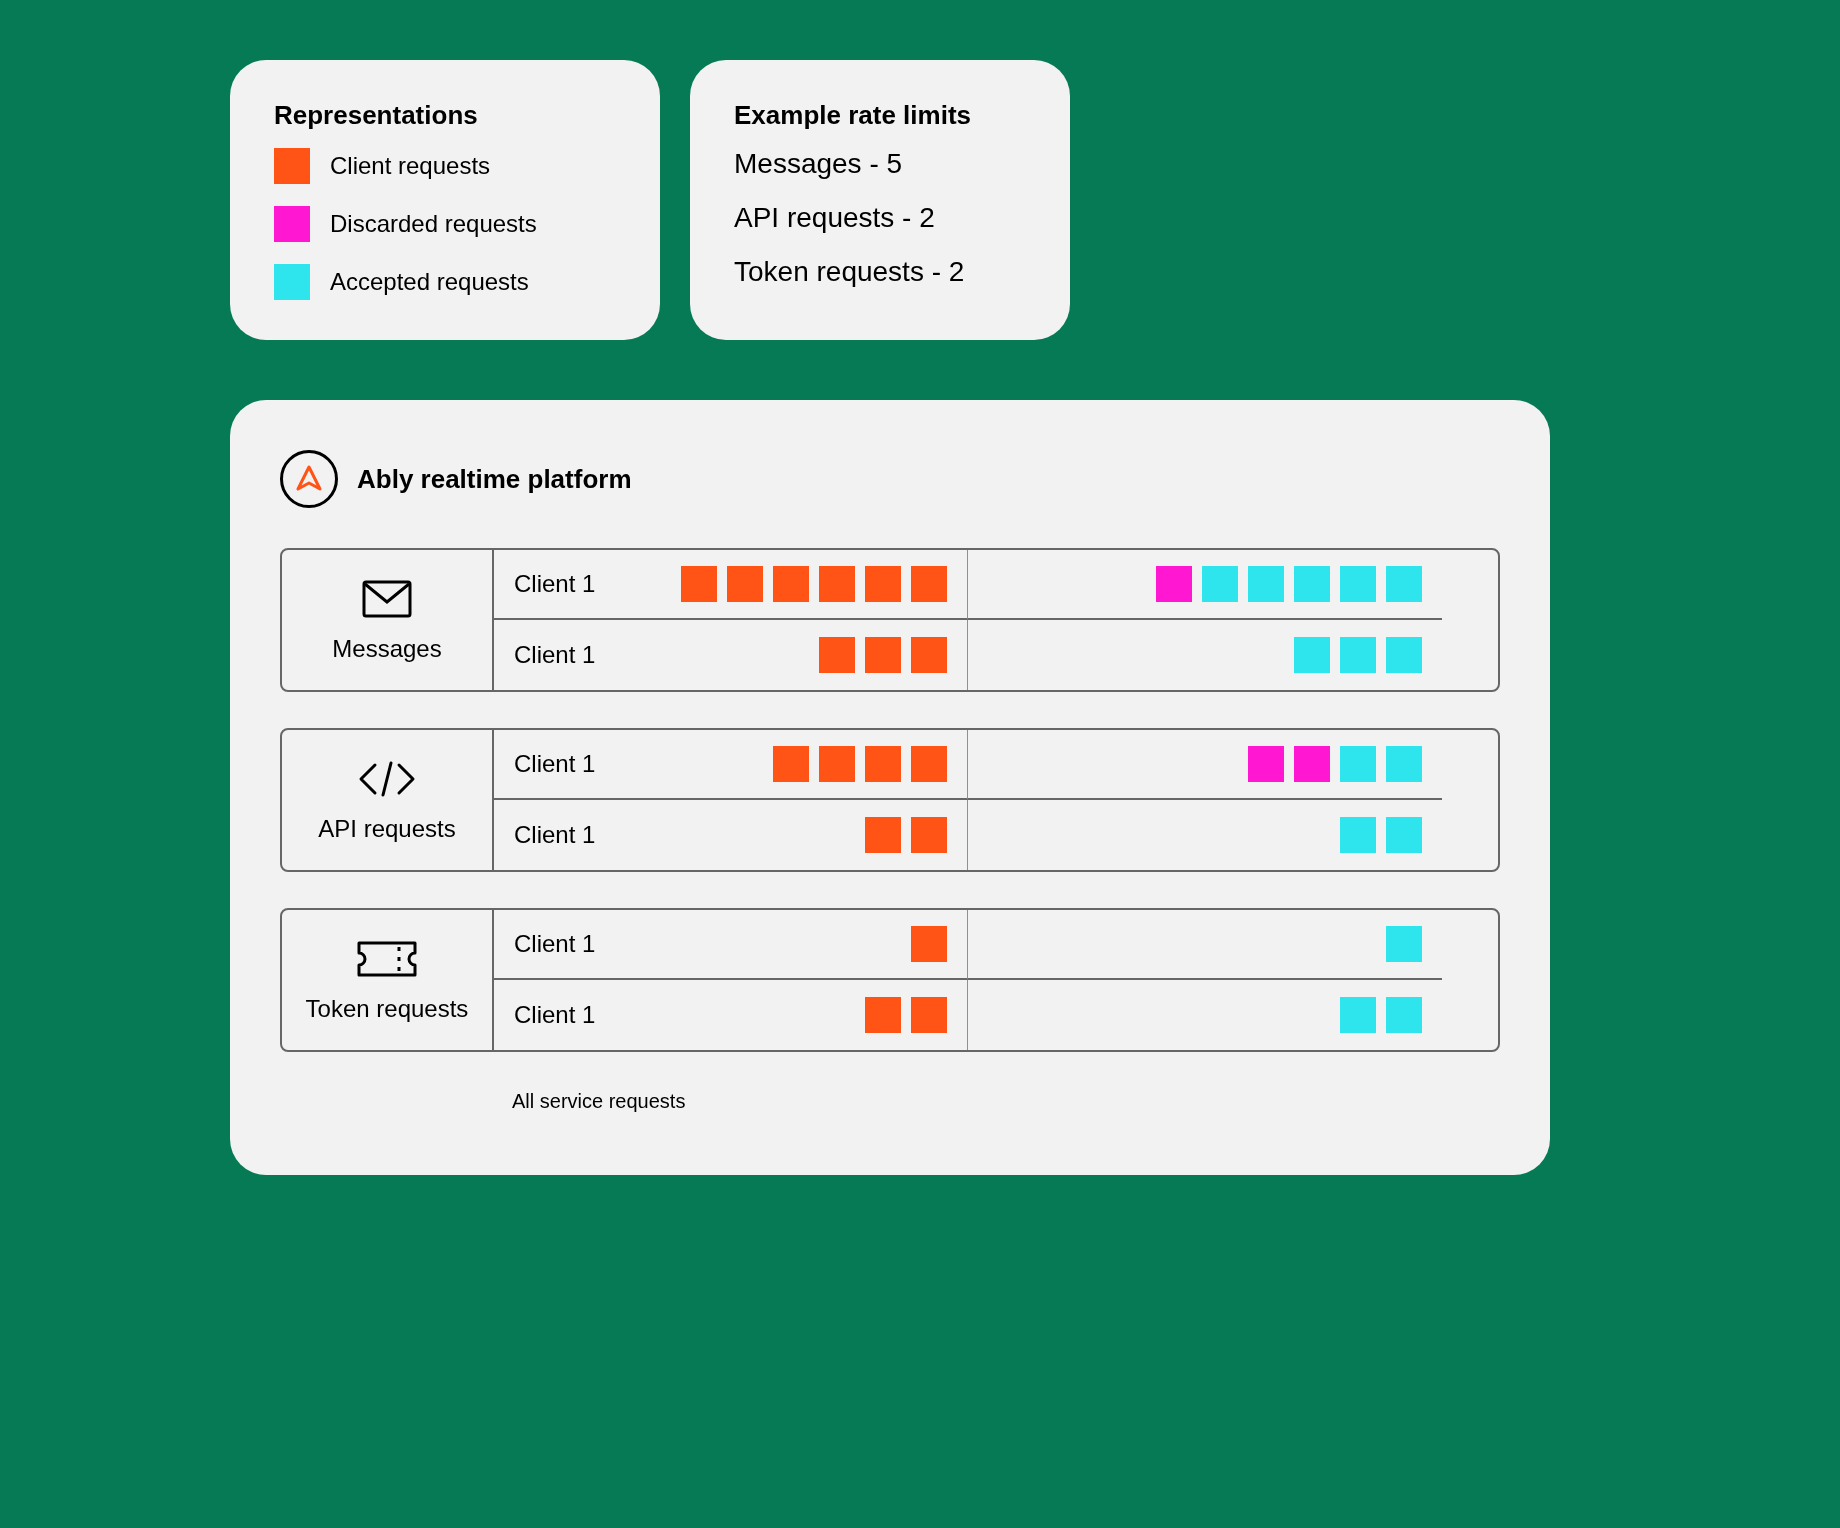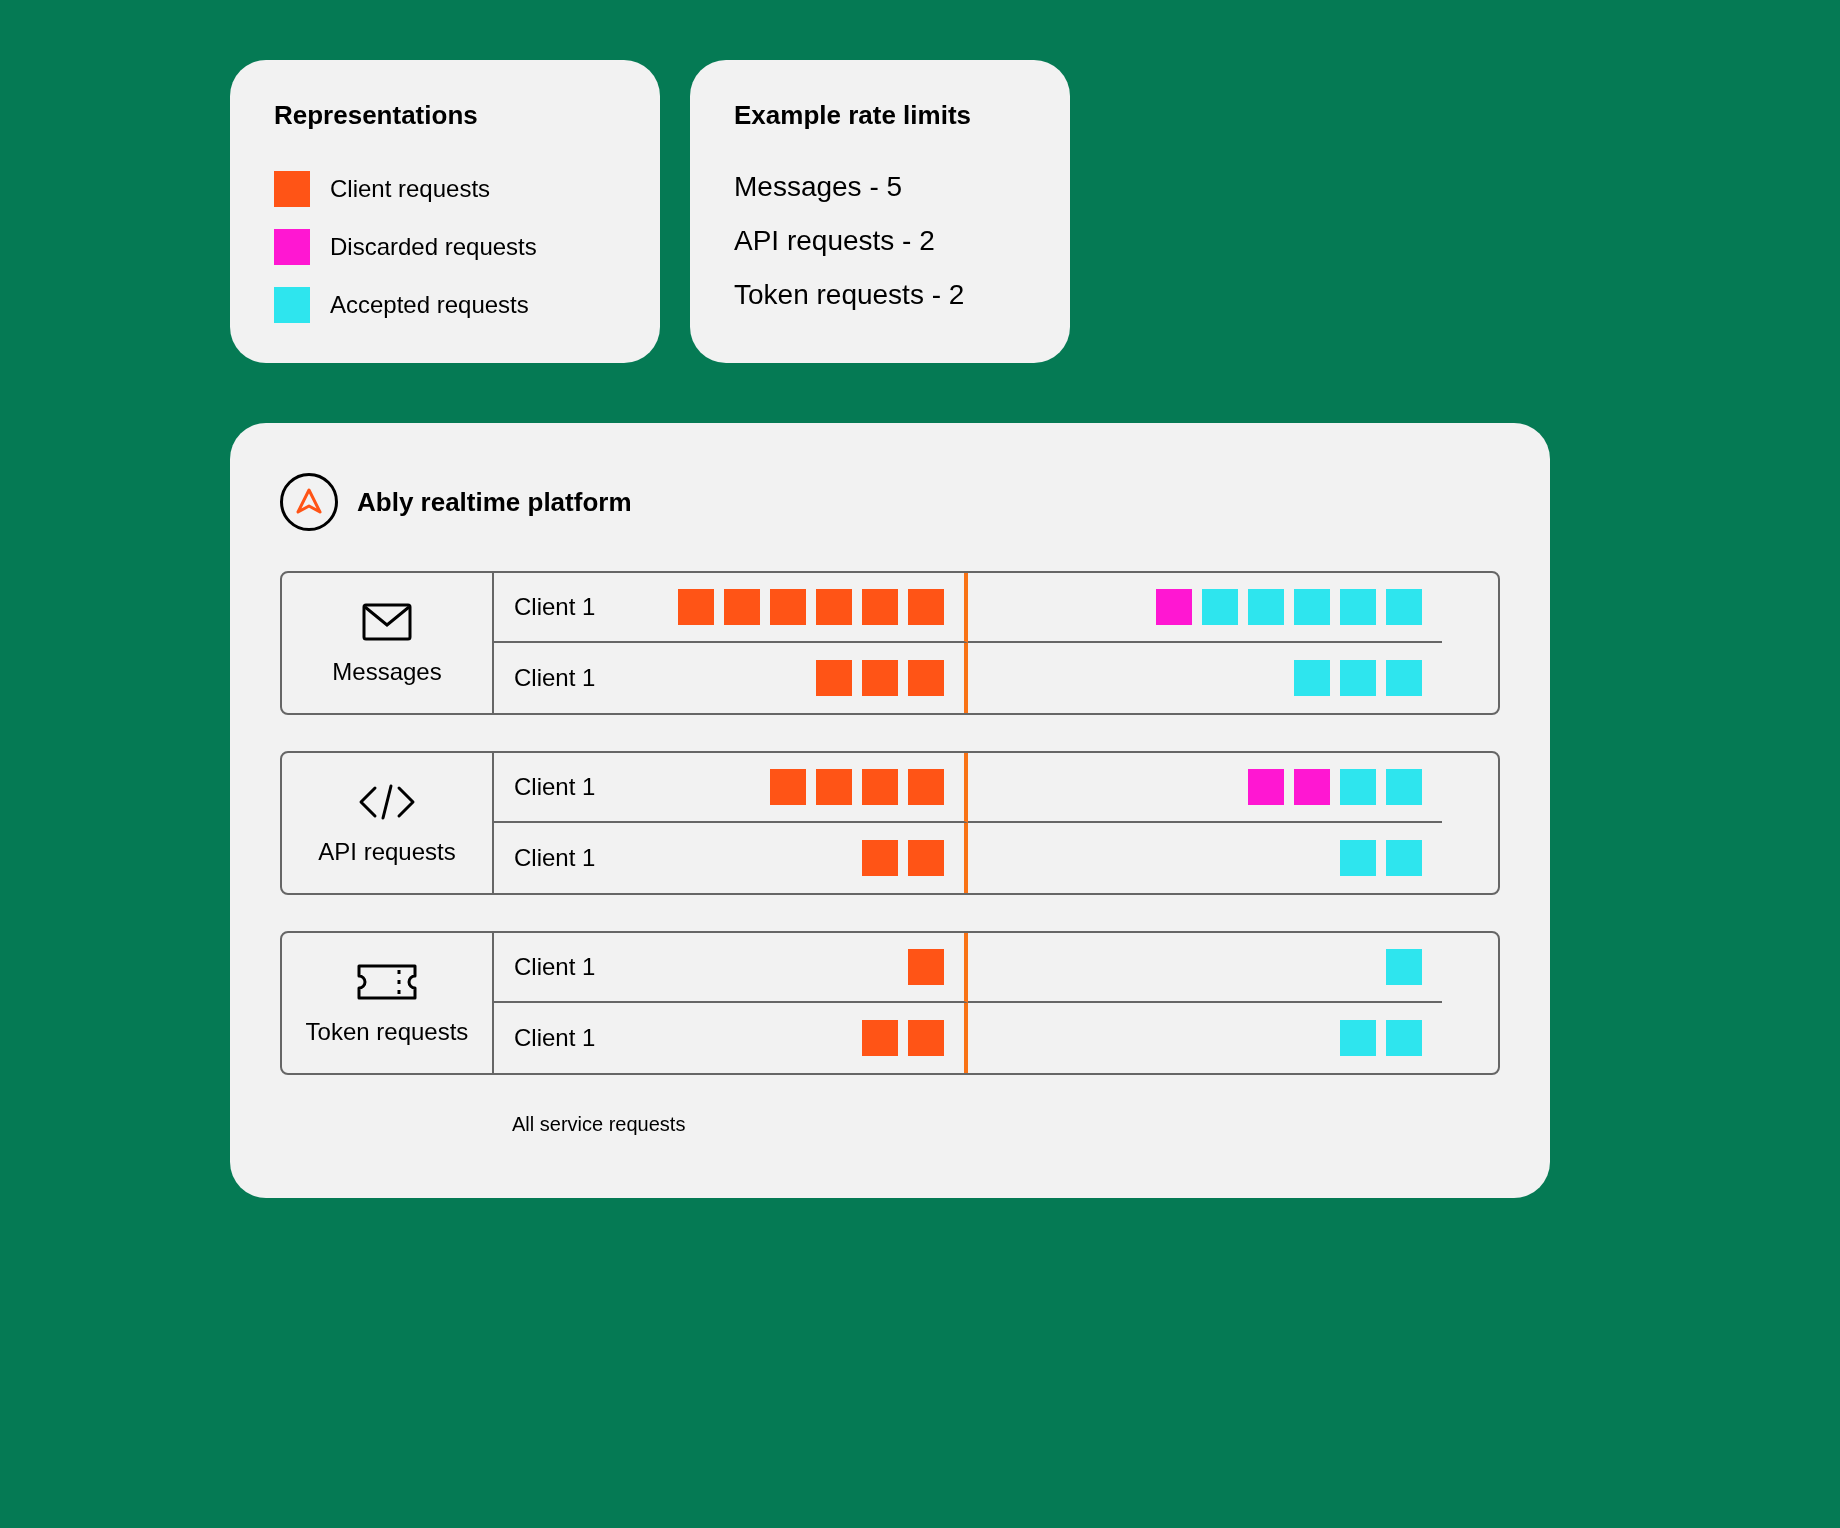--- a/index.html
+++ b/index.html
@@ -16,21 +16,21 @@
     margin-left: 230px;
   }
   .card {
     background: #f2f2f2;
     border-radius: 36px;
     padding: 40px 44px 40px 44px;
   }
   .card h3 {
     font-size: 26px;
     font-weight: 600;
-    margin-bottom: 40px;
+    margin-bottom: 17px;
   }
   .legend-row {
     display: flex;
     align-items: center;
     gap: 20px;
     margin-bottom: 22px;
     font-size: 24px;
   }
   .legend-row:last-child { margin-bottom: 0; }
   .swatch {
@@ -97,21 +97,21 @@
   .row-cell {
     border-bottom: 2px solid #666;
     display: flex;
     align-items: center;
     justify-content: space-between;
     padding: 14px 20px;
     height: 70px;
     gap: 10px;
   }
   .row-cell.nobottom { border-bottom: none; }
-  .row-cell.midborder { border-right: 4px solid #f97316; }
+  .row-cell.midborder { border-right: 1px solid #f97316; }
   .client-label { font-size: 24px; flex-shrink: 0; }
   .squares {
     display: flex;
     gap: 10px;
     justify-content: flex-end;
     flex: 1;
   }
   .sq {
     width: 36px;
     height: 36px;

